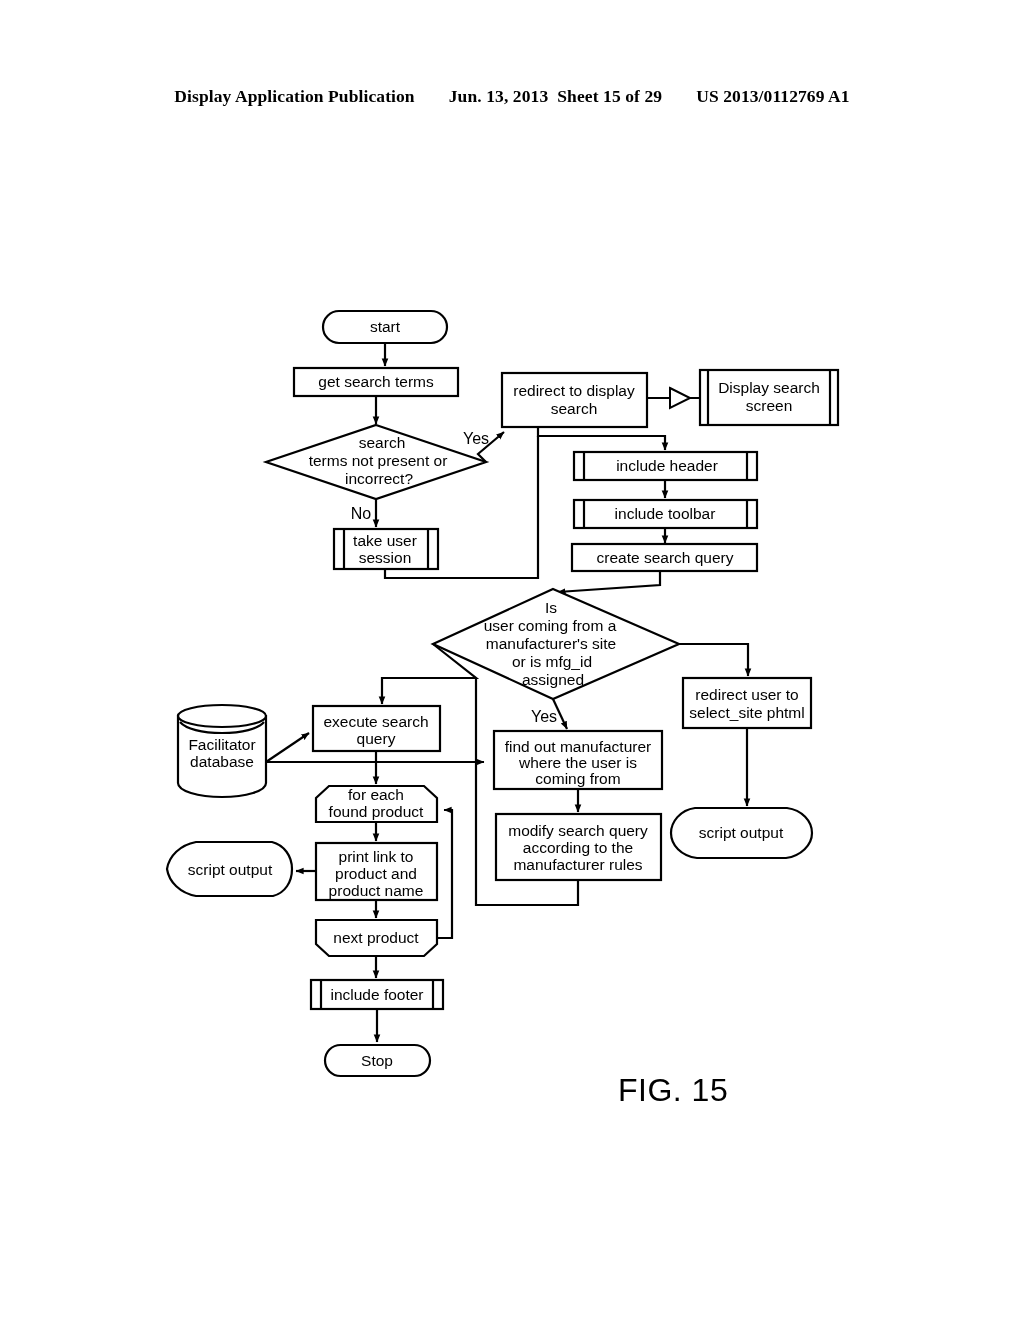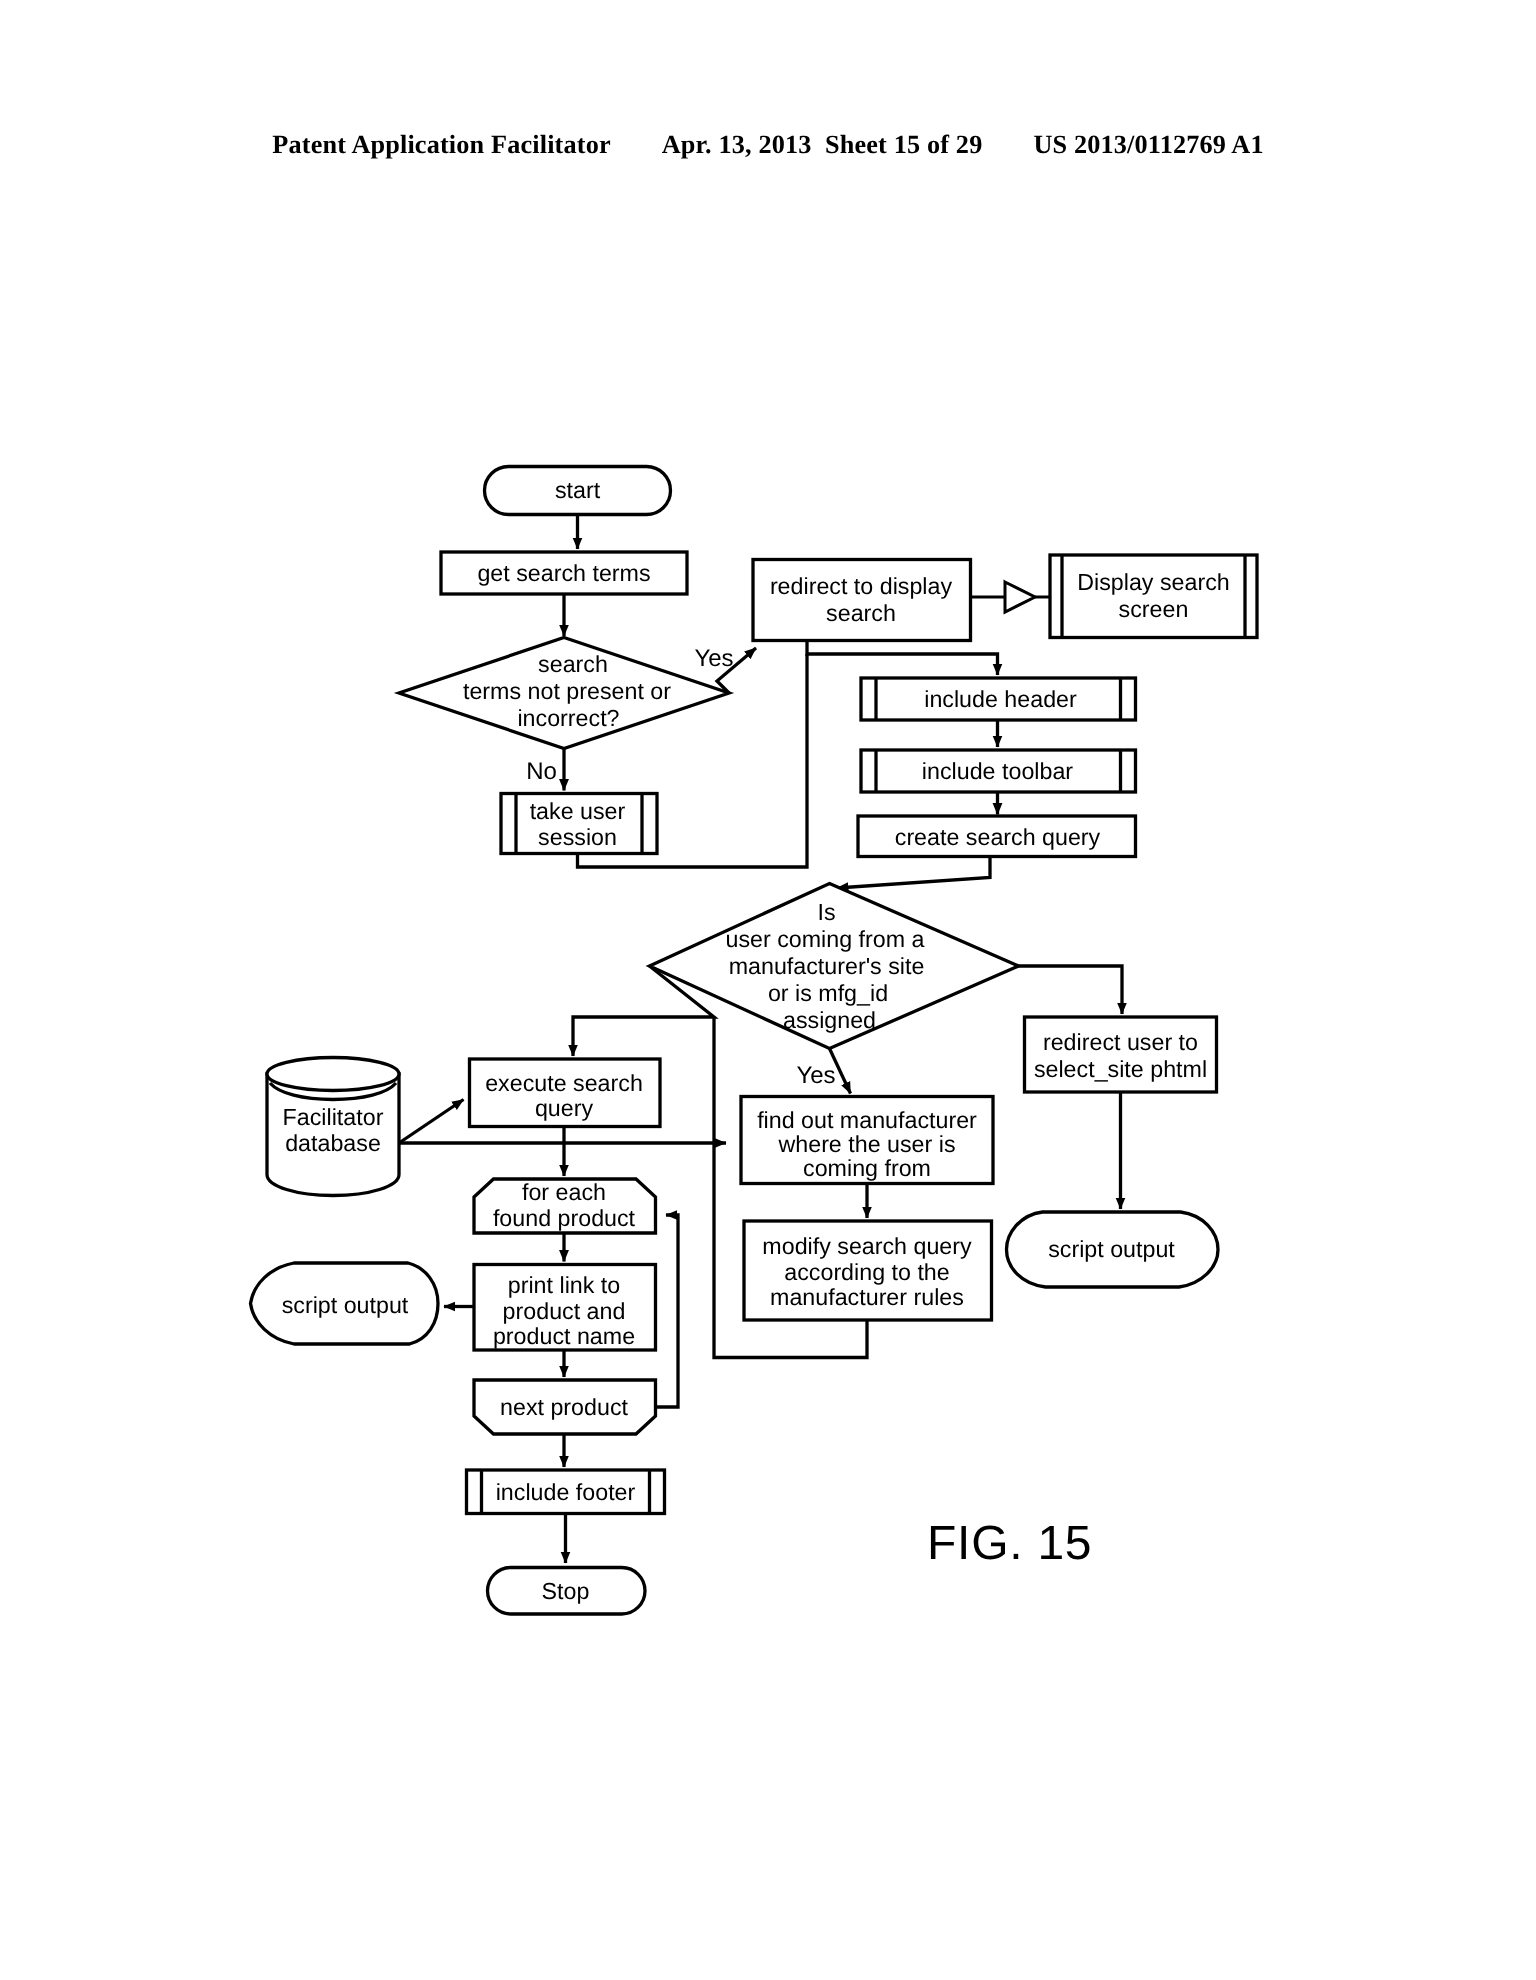--- a/index.html
+++ b/index.html
@@ -45,39 +45,39 @@
   #figure svg {
     position: absolute;
     left: 0;
     top: 0;
   }
 
   
   #fig-caption {
     position: absolute;
     left: 618px;
-    top: 1010px;
+    top: 1072px;
     font-family: "Liberation Sans", sans-serif;
     font-size: 32px;
     letter-spacing: 0.5px;
   }
 
   
   text {
     font-family: "Liberation Sans", sans-serif;
     fill: #000000;
   }
   .nodetext { font-size: 15.5px; }
   .labeltext { font-size: 16px; }
 </style>
 </head>
 <body>
 
 <div id="page-header">
-  <span class="seg">Patent Application Facilitator</span><span class="gap-lg"></span><span class="seg">Apr. 13, 2013</span><span class="gap-sm"></span><span class="seg">Sheet 15 of 29</span><span class="gap-lg"></span><span class="seg">US 2013/0112769 A1</span>
+  <span class="seg">Display Application Publication</span><span class="gap-lg"></span><span class="seg">Jun. 13, 2013</span><span class="gap-sm"></span><span class="seg">Sheet 15 of 29</span><span class="gap-lg"></span><span class="seg">US 2013/0112769 A1</span>
 </div>
 
 <div id="figure">
 <svg width="1024" height="1320" viewBox="0 0 1024 1320" xmlns="http://www.w3.org/2000/svg">
   <defs>
     <marker id="arrow" markerWidth="9" markerHeight="9" refX="7.6" refY="3.6" orient="auto" markerUnits="userSpaceOnUse">
       <path d="M0,0.3 L8,3.6 L0,6.9 z" fill="#000"></path>
     </marker>
     <marker id="arrowopen" markerWidth="16" markerHeight="14" refX="14" refY="7" orient="auto" markerUnits="userSpaceOnUse">
       <path d="M1,1 L14,7 L1,13 z" fill="#fff" stroke="#000" stroke-width="1.6"></path>

